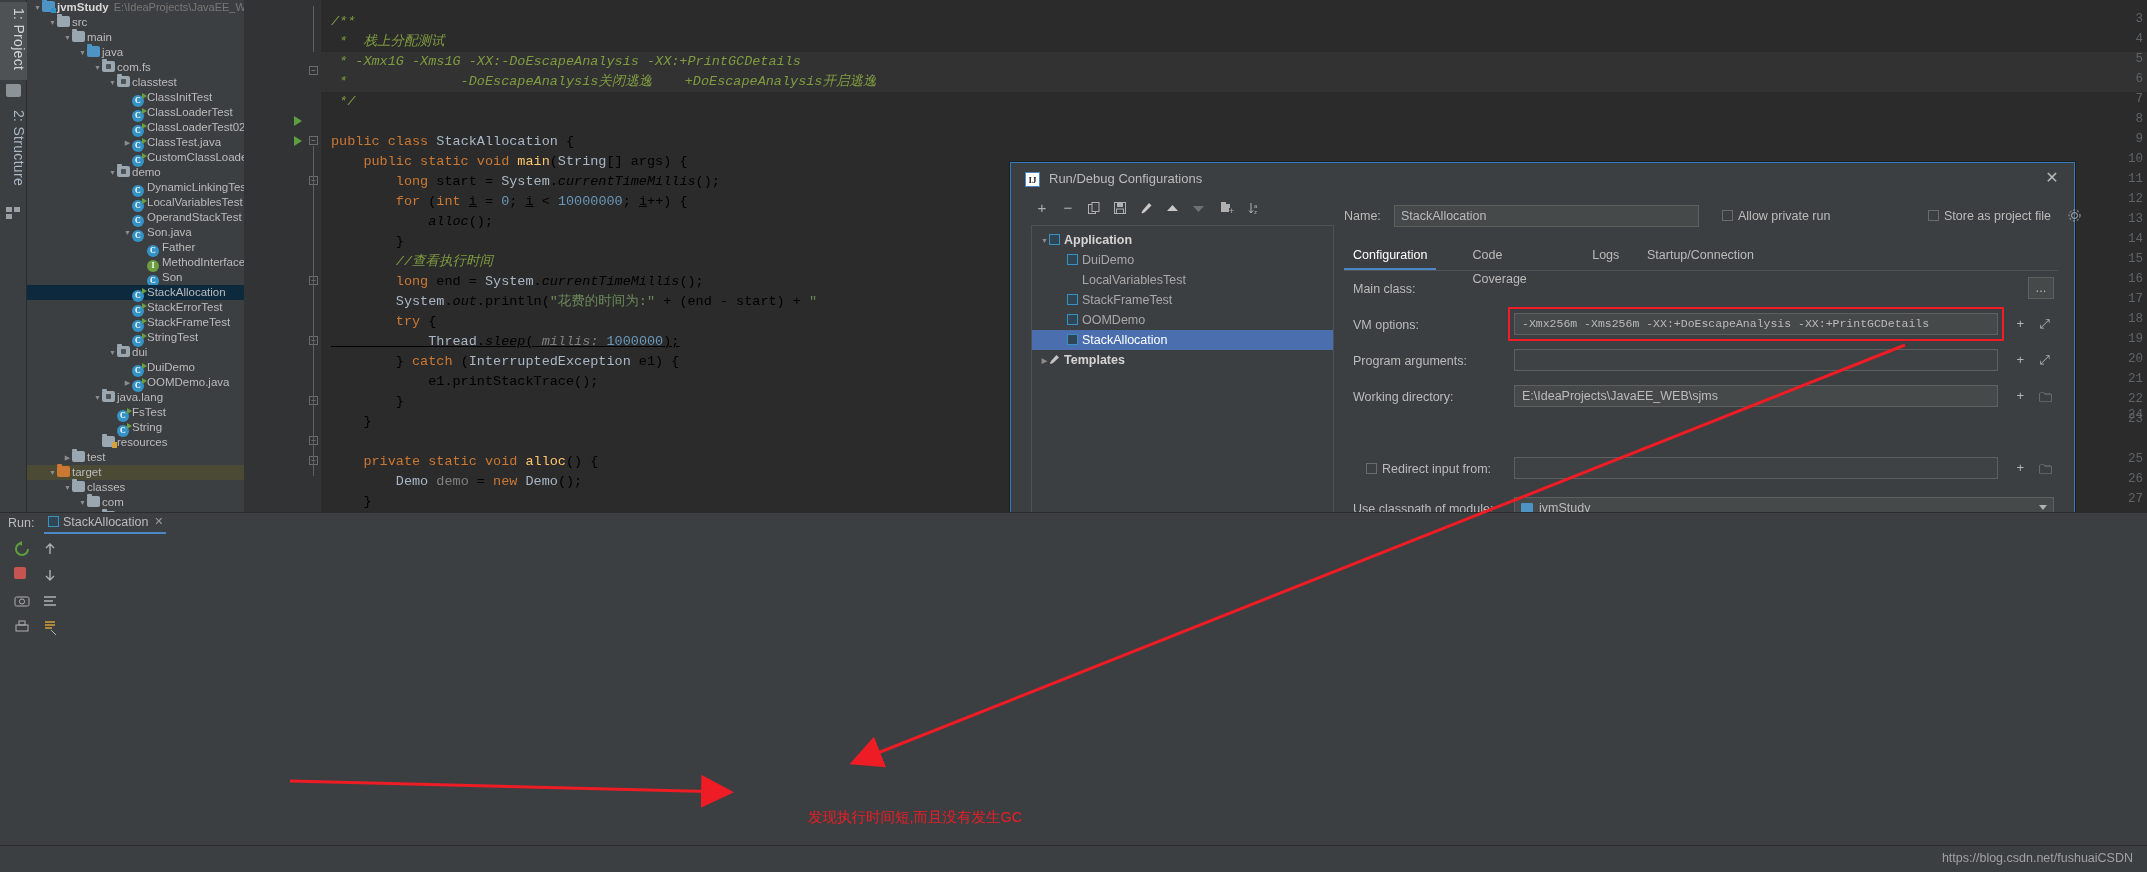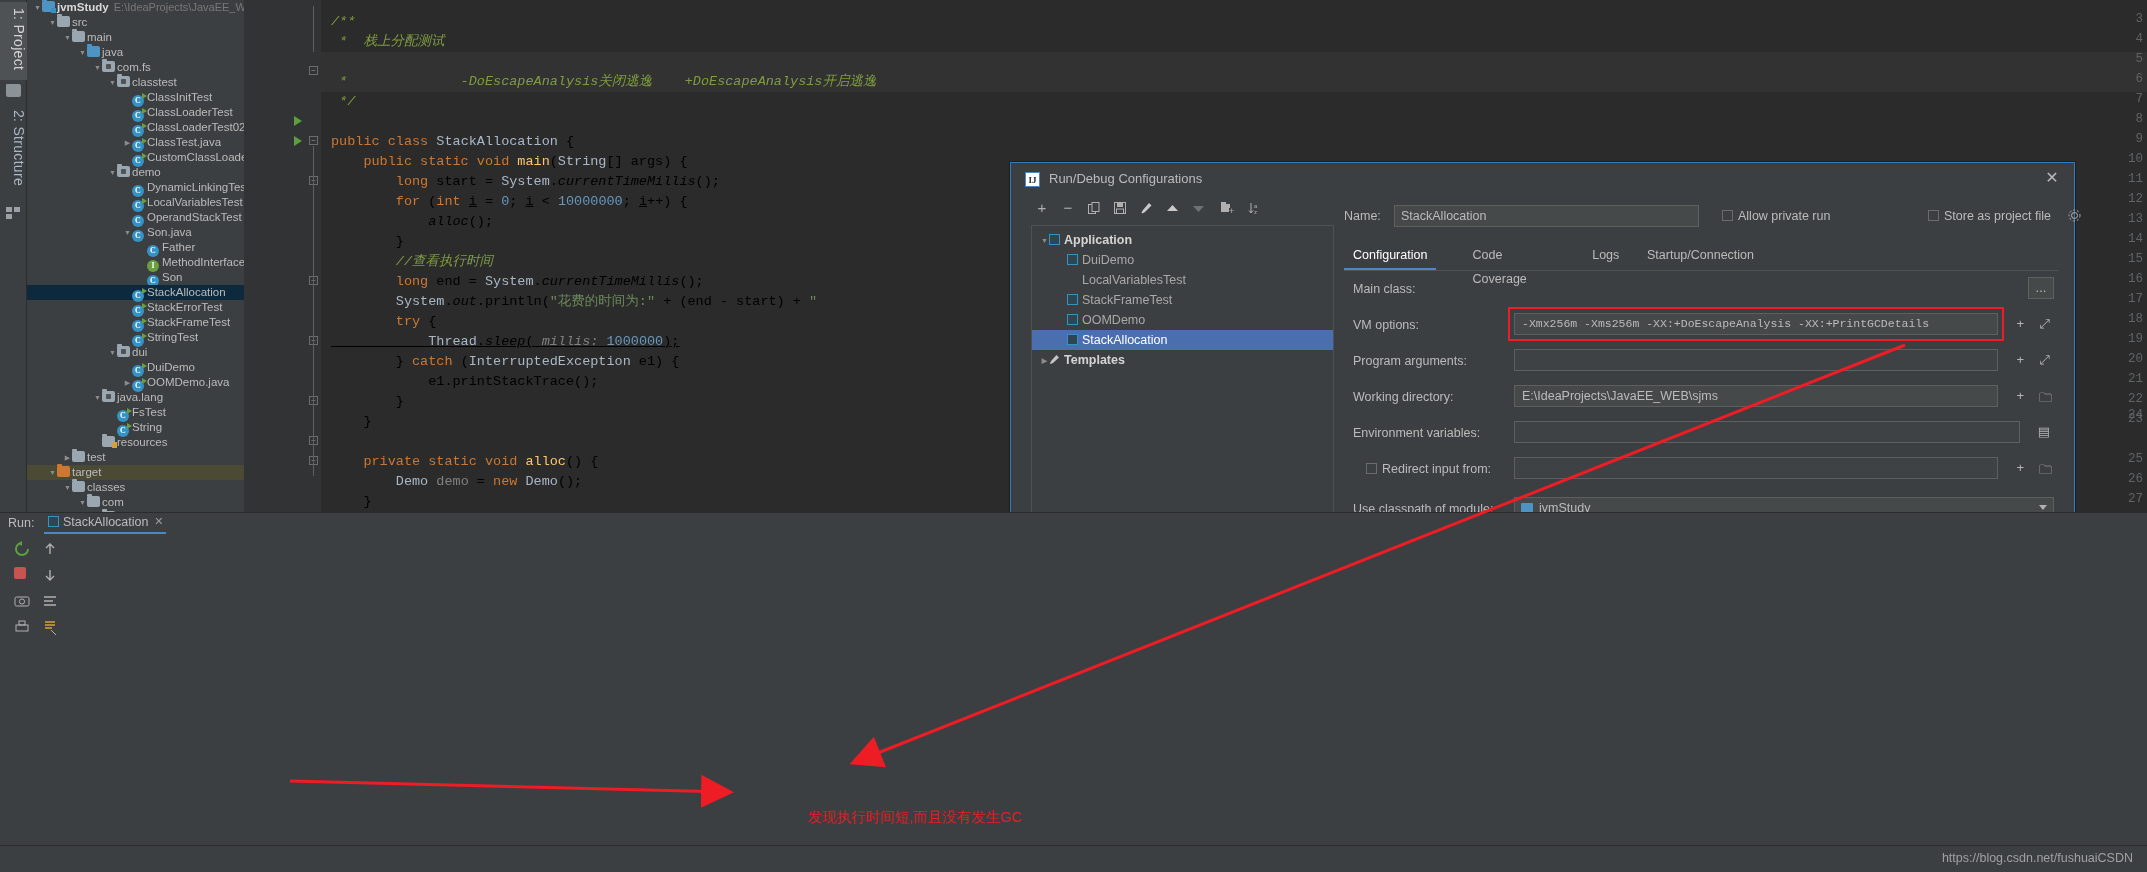--- a/index.html
+++ b/index.html
@@ -268,20 +268,21 @@
     <div class="foldmark" style="left:65px; top:336px;">−</div>
     <div class="foldmark" style="left:65px; top:396px;">−</div>
     <div class="foldmark" style="left:65px; top:436px;">−</div>
     <div class="foldmark" style="left:65px; top:456px;">−</div>
     <div class="fold-bar" style="left:69px; top:6px; height:46px; background:#5e6060;"></div>
     <div class="fold-bar" style="left:69px; top:146px; height:330px; background:#5e6060;"></div>
 
     <div class="code">
       <div class="cline cmc" style="top:12px;">/**</div>
       <div class="cline cmc" style="top:32px;"> *  栈上分配测试</div>
+      <div class="cline cmc" style="top:52px;"> * -Xmx1G -Xms1G -XX:-DoEscapeAnalysis -XX:+PrintGCDetails</div>
       <div class="cline cmc" style="top:72px;"> *              -DoEscapeAnalysis关闭逃逸    +DoEscapeAnalysis开启逃逸</div>
       <div class="cline cmc" style="top:92px;"> */</div>
       <div class="cline" style="top:132px;"><span class="kw">public class</span> <span class="typ">StackAllocation</span> {</div>
       <div class="cline" style="top:152px;">    <span class="kw">public static void</span> <span class="fn">main</span>(<span class="typ">String</span>[] args) {</div>
       <div class="cline" style="top:172px;">        <span class="kw">long</span> start = <span class="typ">System</span>.<span class="it">currentTimeMillis</span>();</div>
       <div class="cline" style="top:192px;">        <span class="kw">for</span> (<span class="kw">int</span> <span class="u">i</span> = <span class="num">0</span>; <span class="u">i</span> &lt; <span class="num">10000000</span>; <span class="u">i</span>++) {</div>
       <div class="cline" style="top:212px;">            <span class="it">alloc</span>();</div>
       <div class="cline" style="top:232px;">        }</div>
       <div class="cline cmc" style="top:252px;">        //查看执行时间</div>
       <div class="cline" style="top:272px;">        <span class="kw">long</span> end = <span class="typ">System</span>.<span class="it">currentTimeMillis</span>();</div>
@@ -415,25 +416,20 @@
           <span class="fbtn" style="right:8px;">⤢</span>
         </div>
 
         <div class="frow" style="top:108px;">
           <span class="flbl">Working directory:</span>
           <div class="finp" style="left:170px; right:60px;">E:\IdeaProjects\JavaEE_WEB\sjms</div>
           <span class="fbtn" style="right:34px;">+</span>
           <span class="fbtn" style="right:6px;">🗀</span>
         </div>
 
-        <div class="frow" style="top:144px;">
-          <span class="flbl">Environment variables:</span>
-          <div class="finp empty" style="left:170px; right:38px;"></div>
-          <span class="fbtn" style="right:8px;">▤</span>
-        </div>
 
         <div class="frow" style="top:180px;">
           <span class="flbl" style="left:22px;">
             <span class="cbx"></span><span>Redirect input from:</span>
           </span>
           <div class="finp empty" style="left:170px; right:60px;"></div>
           <span class="fbtn" style="right:34px;">+</span>
           <span class="fbtn" style="right:6px;">🗀</span>
         </div>
 

